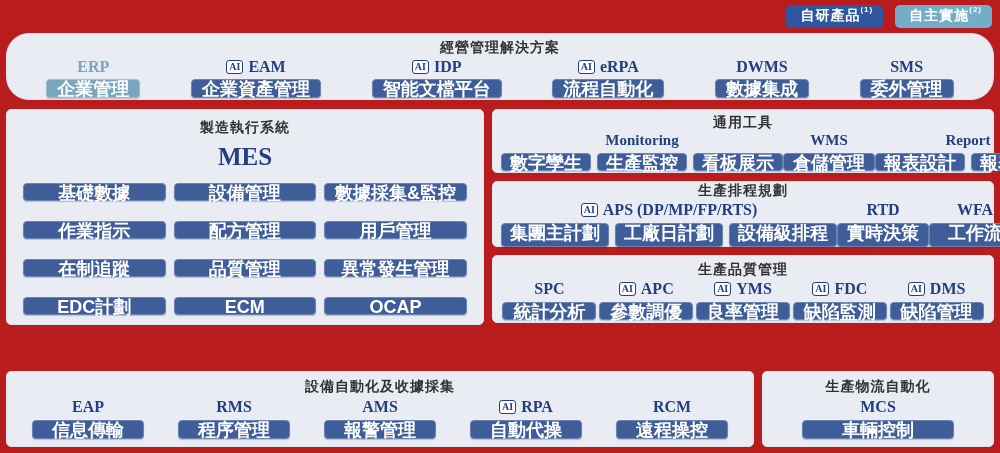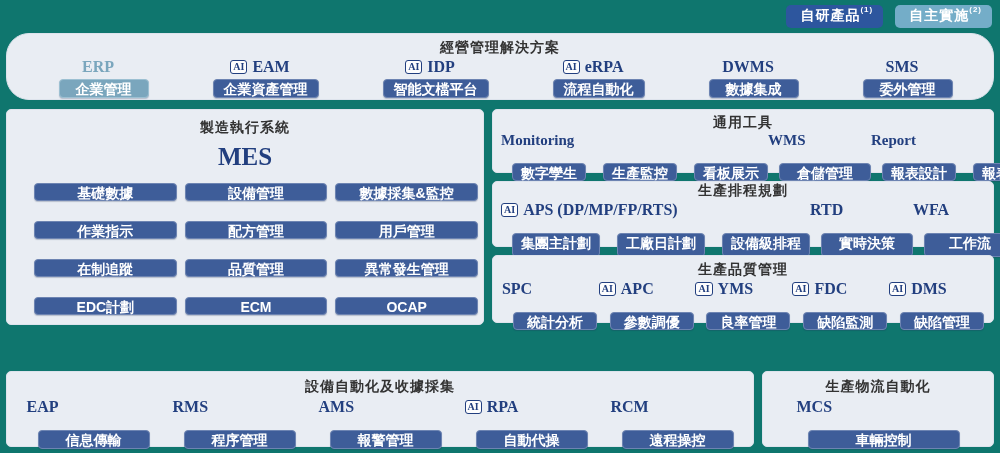--- a/index.html
+++ b/index.html
@@ -1,35 +1,35 @@
 <!DOCTYPE html>
 <html style="--section_bg: #e9edf3; --section_border: #dde3ec; --navy_pill: #3e5d99; --pill_border: #6d84b2; --light_pill: #7aa6bd; --navy_text: #223f7f; --title_text: #333333; --legend_dark: #2d569e; --legend_light: #74adc8;"><head>
 <meta charset="utf-8">
 <style>
   * { box-sizing: border-box; margin: 0; padding: 0; }
   html,body { background:#fff; }
   body { font-family:"Liberation Sans", sans-serif; }
-  .canvas { position:relative; width:1000px; height:453px; background:#0f766e; overflow:hidden;padding-left:43px; }
+  .canvas { position:relative; width:1000px; height:453px; background:#b91c1c; overflow:hidden;padding-left:43px; }
 
   
   .box { position:absolute; background:var(--section_bg); border:1px solid var(--section_border); border-radius:5px; }
   .sec-title { text-align:center; font-weight:bold; font-size:14px; color:var(--title_text); letter-spacing:1px; }
 
   
   .legend { position:absolute; top:5px; right:8px; display:flex; gap:12px; }
   .legend-btn { height:23px; min-width:88px; padding:2px 10px 2px 14px; border-radius:5px; color:#fff;
                 font-weight:bold; font-size:14px; display:flex; align-items:flex-start; justify-content:center; letter-spacing:1px; }
   .legend-btn sup { font-size:8px; line-height:8px; margin-top:-1px; }
   .legend-btn.dark { background:var(--legend_dark); }
   .legend-btn.light { background:var(--legend_light); }
 
   
-  .pill { background:var(--navy_pill); color:#fff; font-weight:bold; font-size:14px; height:19px;
+  .pill { background:var(--navy_pill); color:#fff; font-weight:bold; font-size:18px; height:19px;
           line-height:17px; text-align:center; border-radius:4px; padding:1px 10px;
-          border:1px solid var(--pill_border); box-shadow:0 1px 1px rgba(30,50,90,.25); white-space:nowrap;margin-left:11px; }
+          border:1px solid var(--pill_border); box-shadow:0 1px 1px rgba(30,50,90,.25); white-space:nowrap; }
   .pill.light { background:var(--light_pill); border-color:#9cc0d2; }
   .acro { font-family:"Liberation Serif", serif; font-weight:bold; font-size:16px; color:var(--navy_text);
           display:flex; align-items:center; justify-content:center; gap:5px; line-height:18px; white-space:nowrap; }
   .acro.light { color:var(--light_pill); }
   .ai-badge { font-family:"Liberation Serif", serif; font-size:10px; font-weight:bold; color:var(--navy_text);
               border:1.5px solid var(--navy_text); border-radius:3px; padding:0 2px; line-height:12px; background:#fdfdfd; }
 
   
   .sec-business { top:33px; left:6px; width:988px; height:67px;border-radius:23px; }
   .sec-business .sec-title { margin-top:5px; }
@@ -40,21 +40,21 @@
   
   .sec-mes { top:109px; left:6px; width:478px; height:216px; }
   .sec-mes .sec-title { padding-top:9px; }
   .mes-acro { text-align:center; font-family:"Liberation Serif", serif; font-weight:bold; font-size:25px;
               color:var(--navy_text); margin:6px 17px 12px; }
   .mes-grid { display:grid; grid-template-columns:repeat(3,1fr); column-gap:8px; row-gap:20px; padding:0 16px; }
   .mes-grid .pill { width:100%; height:18px; }
 
   
   .groups { display:flex; justify-content:space-around; align-items:flex-start; padding:0 8px; }
-  .group { display:flex; flex-direction:column; align-items:flex-start; gap:14px; }
+  .group { display:flex; flex-direction:column; align-items:center; gap:4px; }
   .prow { display:flex; gap:6px; }
 
   .sec-tools { top:109px; left:492px; width:502px; height:64px; }
   .sec-tools .sec-title { margin-top:4px; margin-bottom:0; }
   .sec-tools .groups { margin-top:-1px; }
   .sec-tools .acro { font-size:15px; }
   .sec-tools .pill { min-width:60px; height:18px; padding:1px 8px; }
   .sec-tools .group.single .pill { min-width:92px; }
 
   .sec-sched { top:181px; left:492px; width:502px; height:66px; }

